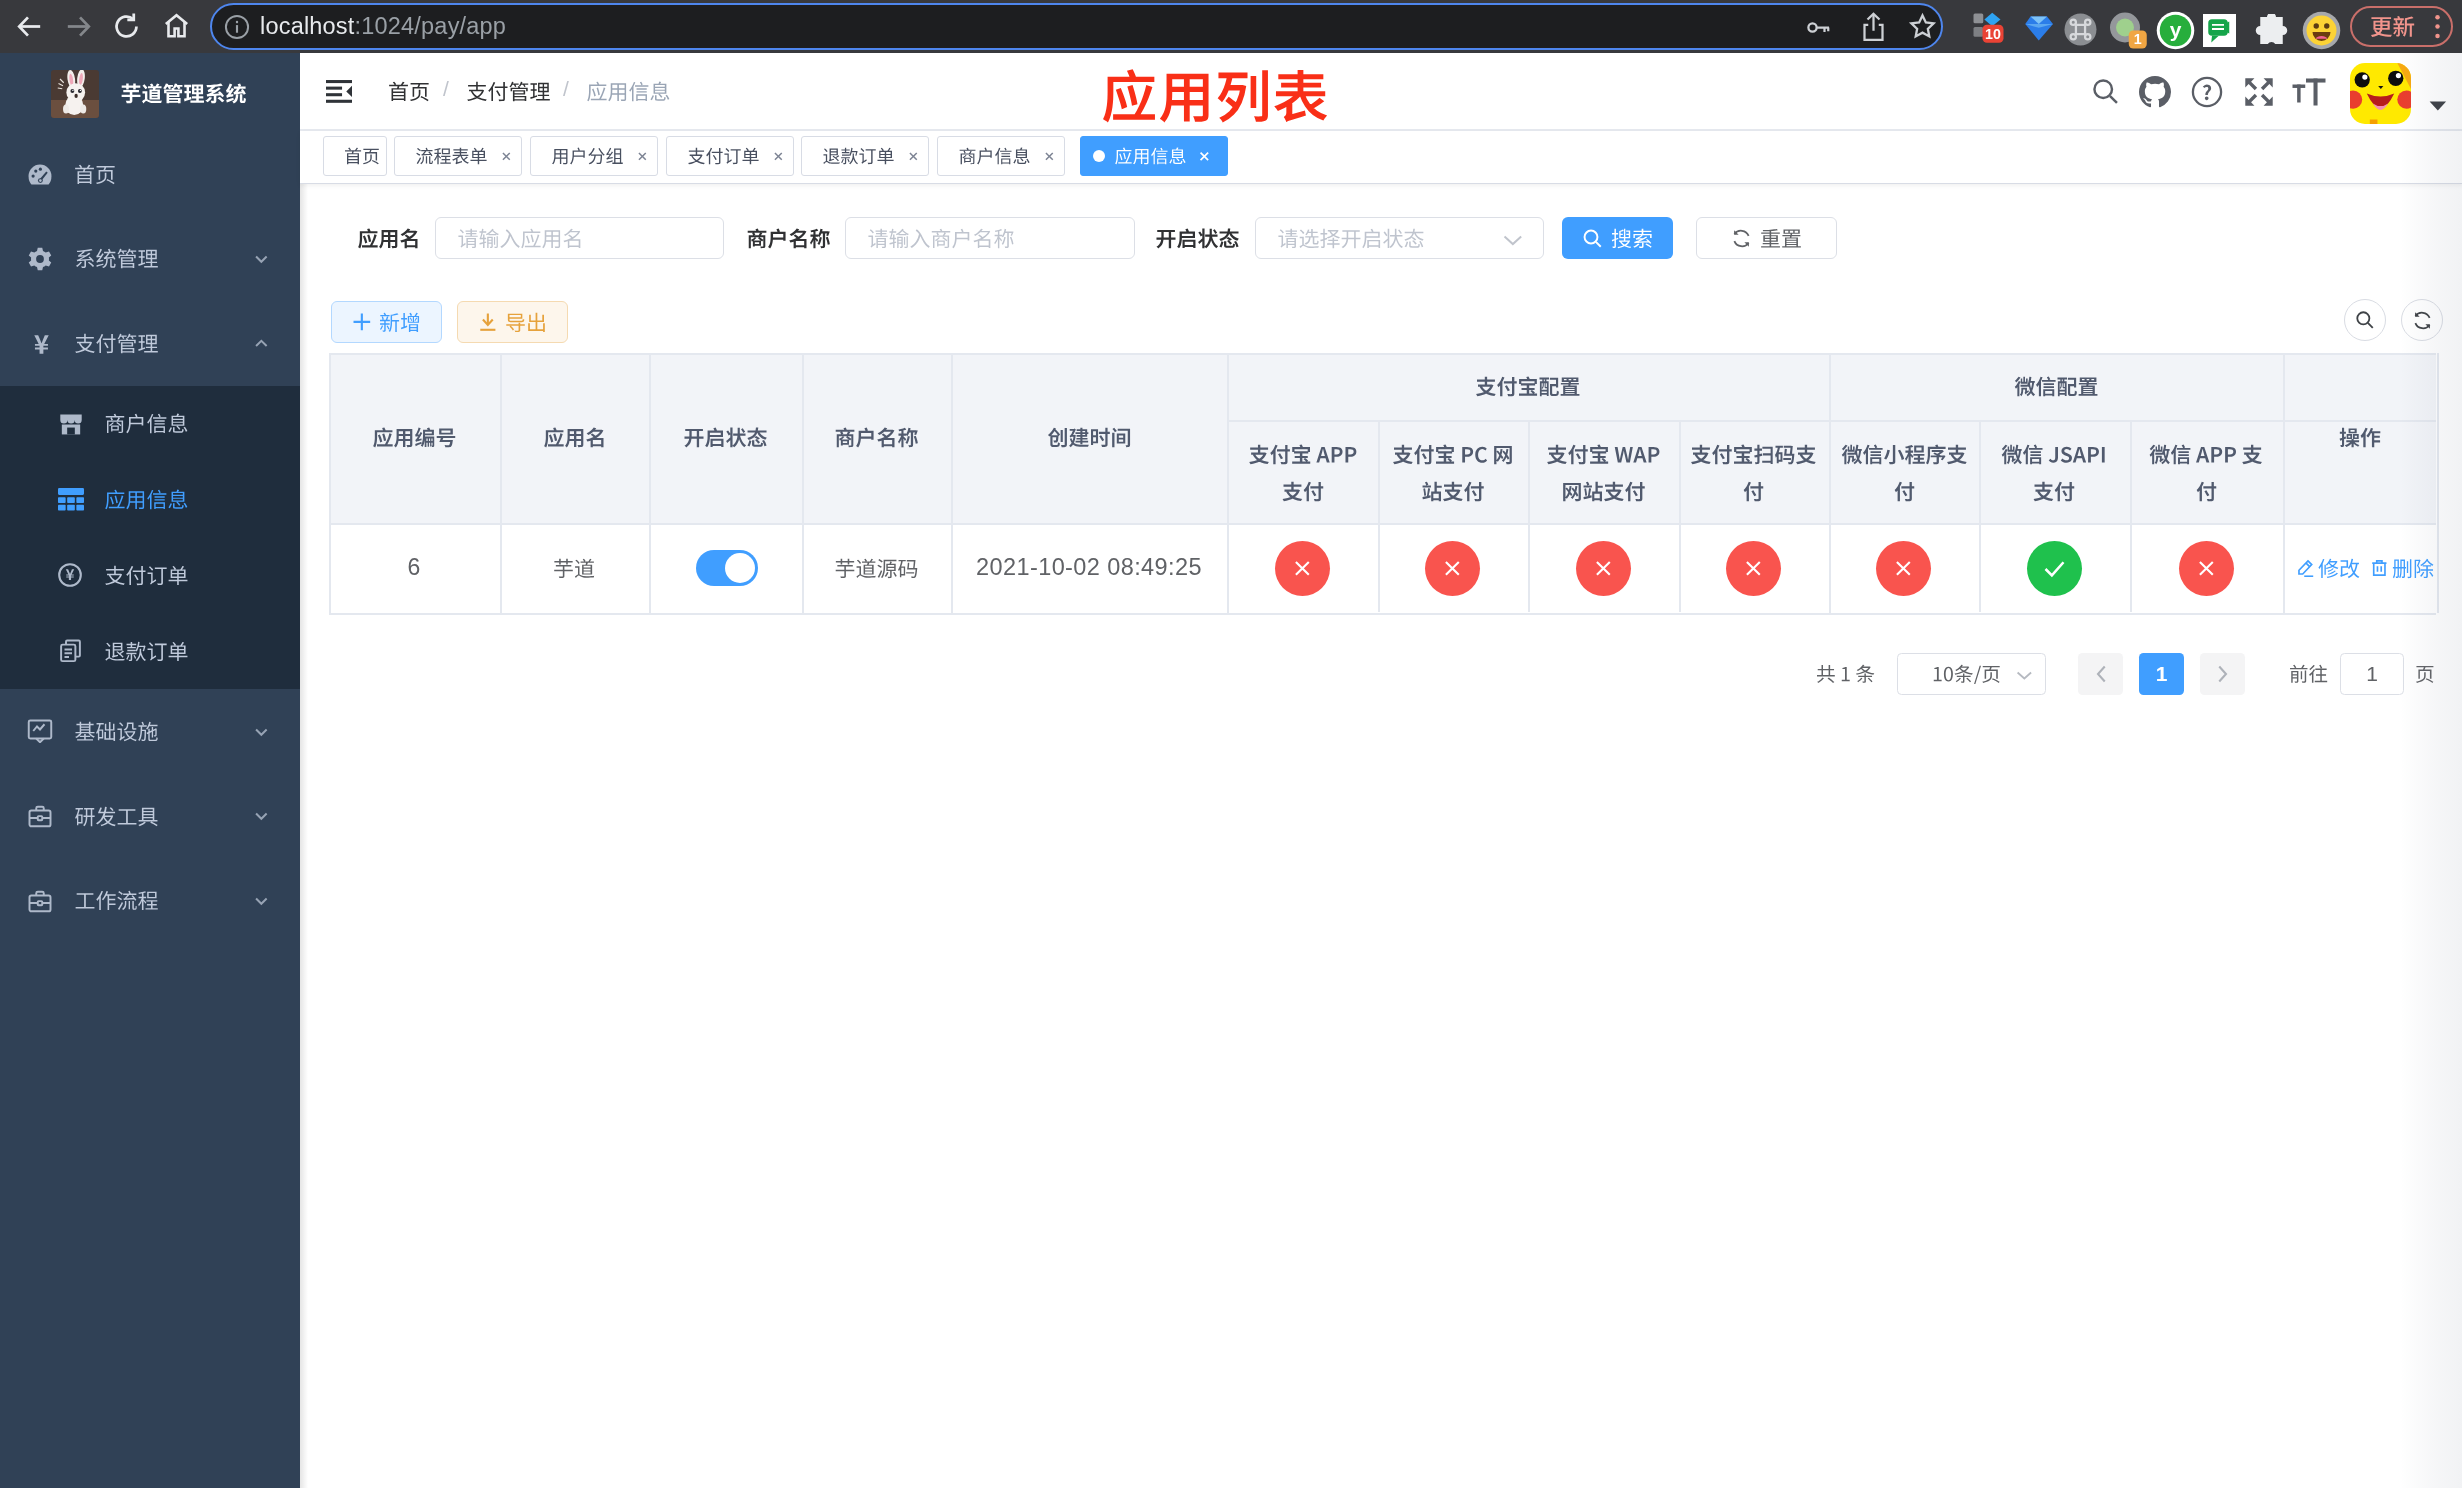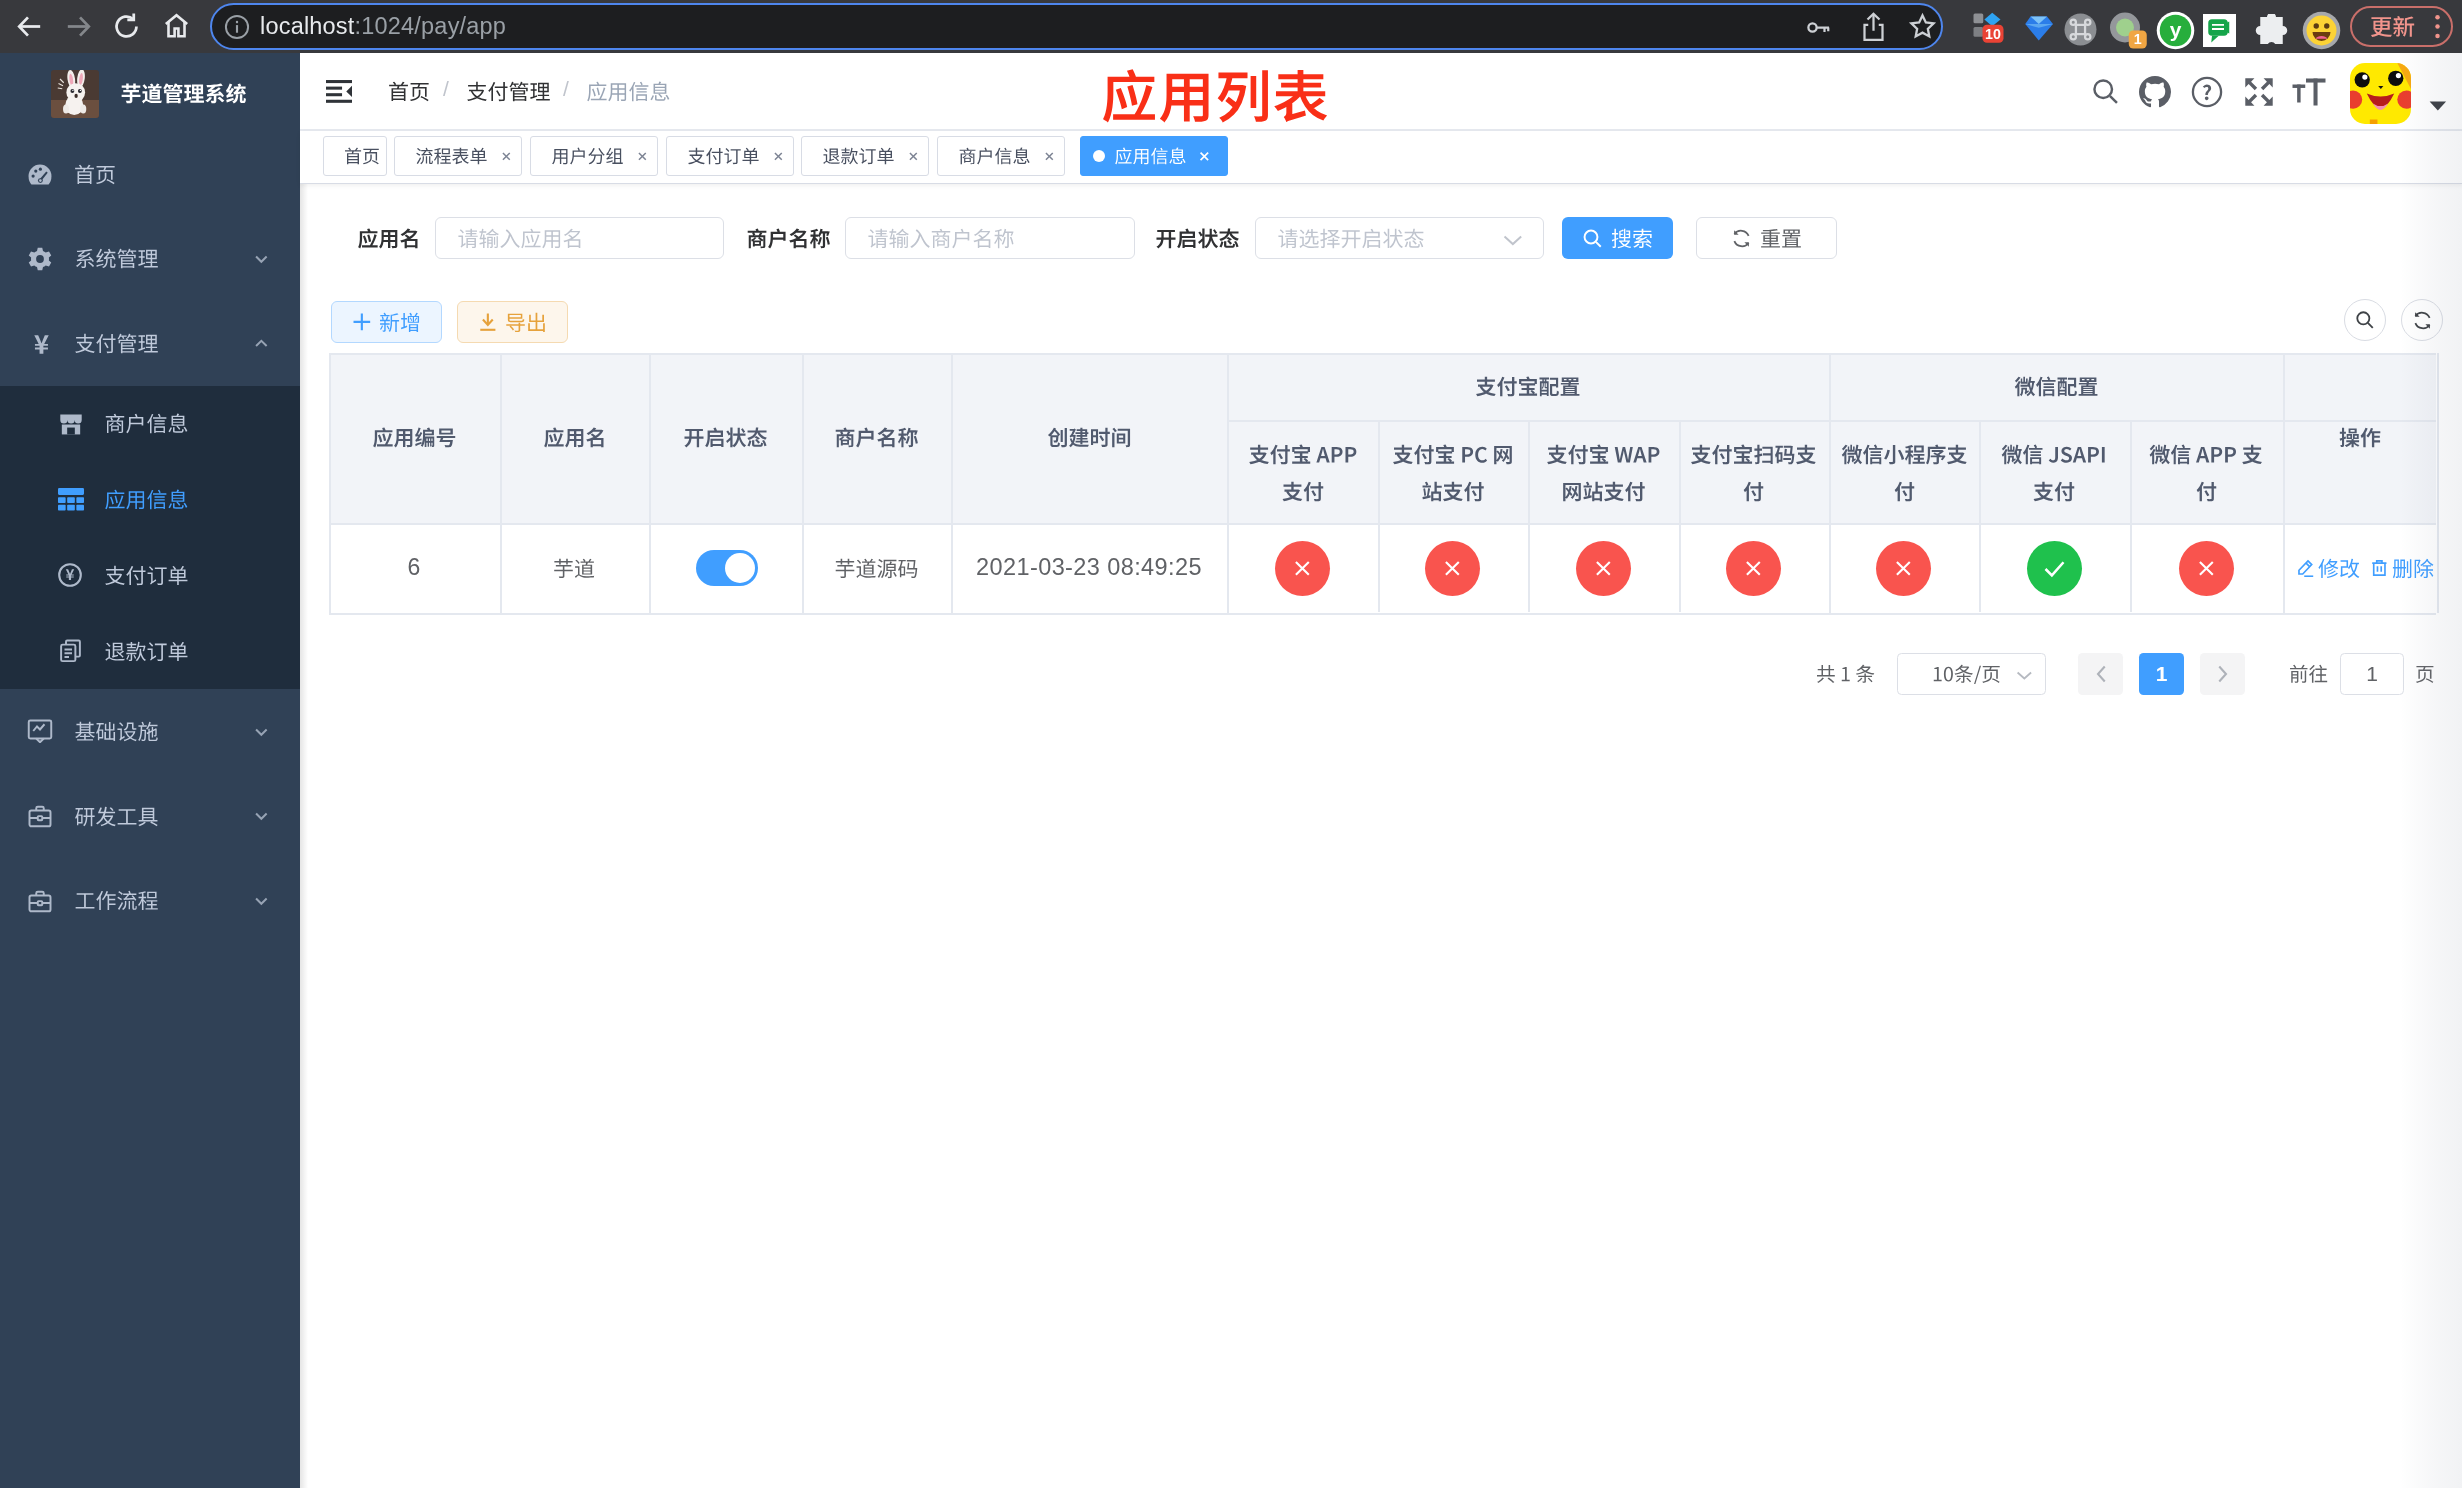--- a/index.html
+++ b/index.html
@@ -755,21 +755,21 @@
     </svg>
   </div>
 <div style="position:absolute;left:696px;top:550px;width:62px;height:36px;border-radius:18px;background:#409eff">
     <span style="position:absolute;right:3px;top:3px;width:30px;height:30px;border-radius:50%;background:#fff"></span>
   </div>
 <div style="position:absolute;left:834px;top:558px">
     <svg width="85" height="21" viewBox="0 0 112.0 28.0" style="display:block">
       <path transform="translate(0,24.6)" fill="#606266" d="M1.8 -20.6H26.2V-18.7H1.8ZM3.8 -15.1H24.4V-13.1H3.8ZM1.6 -8.8H26.4V-6.8H1.6ZM8.2 -23.5H10.3V-16.0H8.2ZM17.6 -23.5H19.7V-16.0H17.6ZM13.1 -14.5H15.2V-0.5Q15.2 0.5 14.9 1.0Q14.6 1.5 13.8 1.8Q13.1 2.0 11.8 2.1Q10.5 2.1 8.5 2.1Q8.5 1.8 8.3 1.4Q8.2 1.1 8.0 0.7Q7.9 0.3 7.7 0.0Q8.8 0.1 9.7 0.1Q10.7 0.1 11.4 0.1Q12.1 0.1 12.3 0.1Q12.8 0.0 12.9 -0.1Q13.1 -0.2 13.1 -0.6Z M36.7 -19.8H54.5V-18.1H36.7ZM44.4 -19.1 46.8 -18.9Q46.4 -17.8 45.9 -16.7Q45.5 -15.6 45.0 -14.9L43.3 -15.1Q43.6 -16.0 43.9 -17.1Q44.2 -18.2 44.4 -19.1ZM49.3 -23.5 51.3 -22.9Q50.7 -21.9 49.9 -20.8Q49.2 -19.7 48.6 -19.0L46.9 -19.5Q47.3 -20.1 47.8 -20.8Q48.2 -21.5 48.6 -22.2Q49.0 -22.9 49.3 -23.5ZM39.6 -22.9 41.3 -23.6Q42.0 -22.9 42.5 -22.0Q43.1 -21.2 43.4 -20.5L41.5 -19.6Q41.3 -20.3 40.7 -21.2Q40.2 -22.1 39.6 -22.9ZM35.3 -13.5V-2.4H33.3V-11.6H29.4V-13.5ZM29.8 -21.4 31.4 -22.4Q32.2 -21.8 33.0 -20.9Q33.7 -20.1 34.4 -19.3Q35.1 -18.5 35.5 -17.9L33.8 -16.7Q33.4 -17.3 32.8 -18.2Q32.1 -19.0 31.3 -19.8Q30.6 -20.7 29.8 -21.4ZM34.4 -3.1Q35.1 -3.1 35.7 -2.6Q36.4 -2.1 37.5 -1.5Q38.9 -0.7 40.7 -0.5Q42.5 -0.3 44.8 -0.3Q46.4 -0.3 48.2 -0.3Q50.1 -0.4 51.8 -0.5Q53.6 -0.6 54.9 -0.8Q54.8 -0.5 54.7 -0.1Q54.6 0.2 54.5 0.6Q54.4 1.0 54.3 1.3Q53.6 1.3 52.4 1.4Q51.2 1.4 49.8 1.5Q48.4 1.5 47.1 1.6Q45.7 1.6 44.7 1.6Q42.2 1.6 40.4 1.3Q38.5 1.0 37.1 0.2Q36.2 -0.3 35.5 -0.8Q34.8 -1.3 34.4 -1.3Q33.9 -1.3 33.2 -0.9Q32.6 -0.4 31.9 0.3Q31.2 1.0 30.5 1.9L29.2 0.2Q30.6 -1.2 31.9 -2.1Q33.3 -3.1 34.4 -3.1ZM40.8 -10.3V-8.0H50.1V-10.3ZM40.8 -6.5V-4.1H50.1V-6.5ZM40.8 -14.1V-11.8H50.1V-14.1ZM38.8 -15.7H52.2V-2.5H38.8Z M66.2 -22.2H82.6V-20.2H66.2ZM65.5 -22.2H67.5V-14.5Q67.5 -12.6 67.4 -10.5Q67.3 -8.3 66.9 -6.1Q66.5 -3.9 65.7 -1.7Q65.0 0.4 63.7 2.1Q63.6 1.9 63.2 1.7Q62.9 1.5 62.6 1.3Q62.2 1.1 62.0 1.0Q63.2 -0.7 63.9 -2.6Q64.6 -4.6 64.9 -6.7Q65.3 -8.7 65.4 -10.7Q65.5 -12.7 65.5 -14.5ZM71.0 -11.4V-8.9H79.6V-11.4ZM71.0 -15.4V-13.0H79.6V-15.4ZM69.1 -17.0H81.6V-7.3H69.1ZM70.1 -5.8 72.0 -5.2Q71.6 -4.2 71.0 -3.1Q70.4 -2.1 69.7 -1.1Q69.1 -0.2 68.5 0.6Q68.3 0.4 68.0 0.2Q67.7 0.0 67.3 -0.2Q67.0 -0.4 66.8 -0.5Q67.7 -1.5 68.6 -2.9Q69.5 -4.3 70.1 -5.8ZM78.1 -5.3 79.9 -6.0Q80.5 -5.1 81.1 -4.1Q81.7 -3.1 82.2 -2.2Q82.7 -1.3 83.1 -0.6L81.1 0.3Q80.8 -0.4 80.3 -1.4Q79.8 -2.3 79.2 -3.4Q78.6 -4.4 78.1 -5.3ZM74.2 -19.8 76.5 -19.4Q76.1 -18.4 75.7 -17.5Q75.2 -16.6 74.9 -15.9L73.2 -16.4Q73.5 -17.2 73.8 -18.1Q74.1 -19.1 74.2 -19.8ZM74.2 -8.1H76.2V0.0Q76.2 0.8 76.0 1.3Q75.8 1.7 75.2 1.9Q74.7 2.1 73.7 2.2Q72.8 2.3 71.4 2.2Q71.3 1.8 71.2 1.3Q71.0 0.8 70.8 0.4Q71.8 0.4 72.6 0.4Q73.5 0.4 73.7 0.4Q74.2 0.4 74.2 0.0ZM58.4 -21.7 59.7 -23.2Q60.4 -22.8 61.3 -22.2Q62.2 -21.7 63.0 -21.2Q63.8 -20.6 64.4 -20.2L63.1 -18.5Q62.6 -19.0 61.8 -19.5Q61.0 -20.1 60.1 -20.7Q59.2 -21.3 58.4 -21.7ZM57.1 -14.2 58.3 -15.7Q59.0 -15.3 59.9 -14.8Q60.8 -14.3 61.7 -13.8Q62.5 -13.3 63.0 -12.9L61.8 -11.2Q61.3 -11.6 60.5 -12.1Q59.6 -12.7 58.7 -13.2Q57.8 -13.8 57.1 -14.2ZM57.6 0.7Q58.3 -0.4 59.0 -1.9Q59.8 -3.4 60.5 -5.1Q61.3 -6.8 61.9 -8.4L63.6 -7.2Q63.0 -5.7 62.3 -4.1Q61.6 -2.5 60.9 -1.0Q60.2 0.5 59.5 1.8Z M108.3 -11.2H110.3Q110.3 -11.2 110.3 -11.1Q110.3 -10.9 110.3 -10.7Q110.3 -10.5 110.3 -10.3Q109.9 -6.5 109.6 -4.2Q109.3 -1.8 108.9 -0.6Q108.5 0.7 108.0 1.2Q107.6 1.7 107.1 1.8Q106.7 2.0 106.1 2.1Q105.5 2.1 104.6 2.1Q103.7 2.1 102.7 2.0Q102.7 1.6 102.5 1.1Q102.4 0.5 102.1 0.1Q103.1 0.2 104.0 0.2Q104.9 0.3 105.2 0.3Q105.6 0.3 105.8 0.2Q106.1 0.1 106.3 -0.1Q106.7 -0.5 107.0 -1.6Q107.4 -2.8 107.7 -5.0Q108.0 -7.3 108.3 -10.9ZM96.4 -21.9H106.8V-19.9H96.4ZM97.8 -18.2 99.7 -18.1Q99.6 -16.7 99.5 -15.1Q99.3 -13.5 99.1 -12.0Q99.0 -10.5 98.8 -9.4H96.8Q97.0 -10.6 97.2 -12.1Q97.4 -13.6 97.5 -15.2Q97.7 -16.8 97.8 -18.2ZM97.4 -11.2H108.9V-9.4H97.4ZM95.5 -5.7H106.2V-3.8H95.5ZM105.9 -21.9H106.1L106.5 -22.0L108.0 -21.8Q107.9 -20.6 107.7 -19.1Q107.6 -17.6 107.4 -16.0Q107.2 -14.4 107.0 -12.8Q106.9 -11.3 106.7 -9.9L104.7 -10.0Q104.9 -11.4 105.1 -13.0Q105.3 -14.6 105.4 -16.2Q105.6 -17.8 105.7 -19.2Q105.9 -20.6 105.9 -21.6ZM85.4 -22.0H95.0V-20.1H85.4ZM88.2 -13.4H94.2V-1.3H88.2V-3.2H92.4V-11.5H88.2ZM89.0 -21.1 91.0 -20.7Q90.5 -18.0 89.8 -15.5Q89.0 -13.0 88.1 -10.8Q87.1 -8.6 85.8 -6.9Q85.7 -7.2 85.5 -7.6Q85.4 -8.0 85.2 -8.5Q85.0 -8.9 84.8 -9.2Q86.4 -11.3 87.4 -14.5Q88.5 -17.6 89.0 -21.1ZM87.2 -13.4H89.1V1.0H87.2Z"></path>
     </svg>
   </div>
-<div style="position:absolute;left:951px;top:554px;width:276px;text-align:center;font-size:23.5px;color:#606266;letter-spacing:0.4px">2021-03-23 08:49:25</div>
+<div style="position:absolute;left:951px;top:554px;width:276px;text-align:center;font-size:23.5px;color:#606266;letter-spacing:0.4px">2021-10-02 08:49:25</div>
 <div style="position:absolute;left:1275px;top:541px;width:55px;height:55px;border-radius:50%;background:#f9544e;display:flex;align-items:center;justify-content:center">
     <svg width="16.7" height="16.7" viewBox="0 0 22 22">
       <path d="M2.5 2.5 L19.5 19.5 M19.5 2.5 L2.5 19.5" fill="none" stroke="#fff" stroke-width="2.8"></path>
     </svg>
   </div>
 <div style="position:absolute;left:1425px;top:541px;width:55px;height:55px;border-radius:50%;background:#f9544e;display:flex;align-items:center;justify-content:center">
     <svg width="16.7" height="16.7" viewBox="0 0 22 22">
       <path d="M2.5 2.5 L19.5 19.5 M19.5 2.5 L2.5 19.5" fill="none" stroke="#fff" stroke-width="2.8"></path>
     </svg>
   </div>

